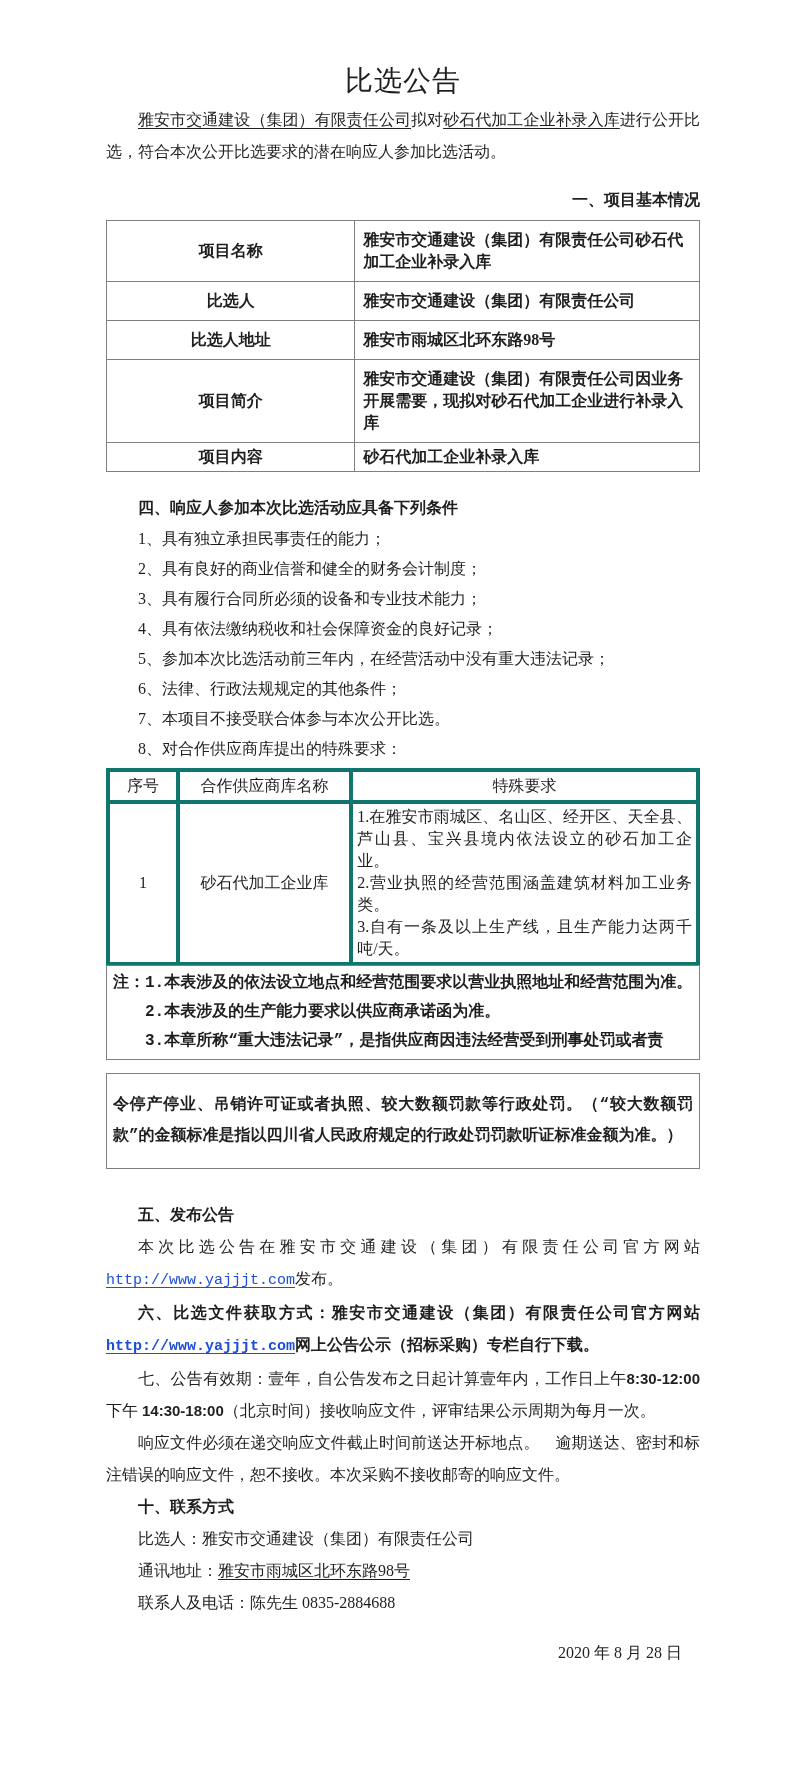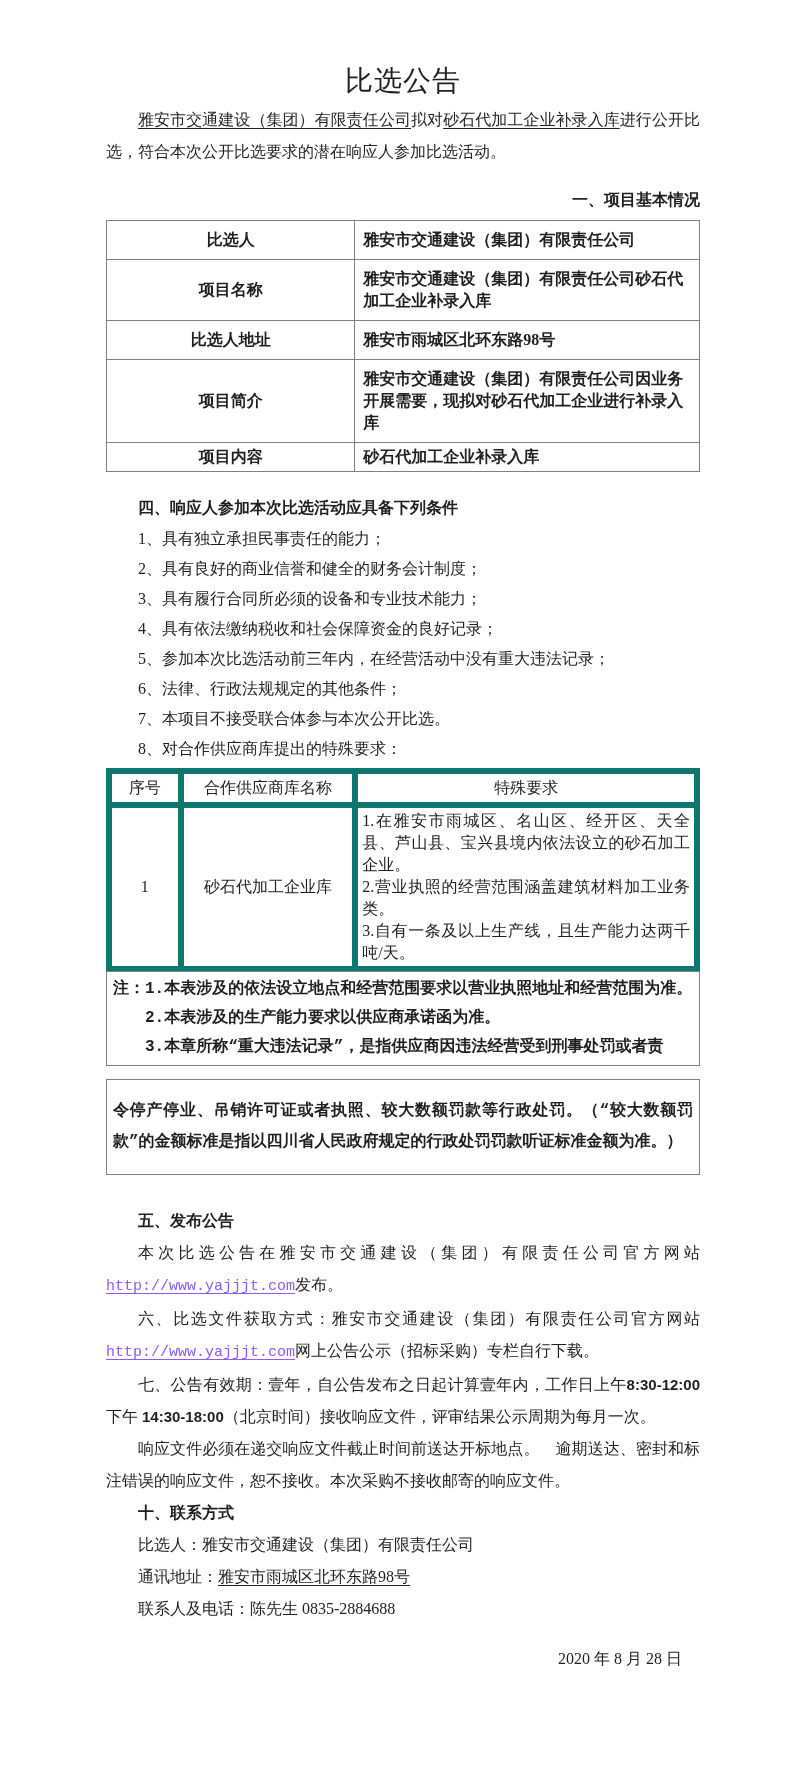--- a/index.html
+++ b/index.html
@@ -14,63 +14,63 @@
   .title{
     text-align:center;font-size:28px;font-weight:400;
     margin:0;padding-top:62px;line-height:38px;letter-spacing:1px;
   }
   p{margin:0;}
   .body{font-size:16px;line-height:32px;text-align:justify;}
   .indent{text-indent:2em;}
   .blockindent{padding-left:2em;}
   .heading{font-size:16px;line-height:32px;font-weight:bold;text-indent:2em;}
   .item{font-size:16px;line-height:30px;text-indent:2em;}
-  .bold{font-weight:normal;}
+  .bold{font-weight:bold;}
   .ul{text-decoration:underline;text-underline-offset:3px;}
   .mt-intro{margin-top:4px;}
   .mt-h1{margin-top:16px;text-align:right;}
   .mt-h4{margin-top:20px;}
   .mt-h5{margin-top:30px;}
   .mt-date{margin-top:18px;}
 
   table.t1{
     border-collapse:collapse;width:100%;margin-top:4px;
     font-size:16px;font-weight:bold;table-layout:fixed;
   }
   table.t1 td{border:1px solid #808080;line-height:22px;padding:3px 8px;}
   table.t1 td.lab{width:39%;text-align:center;vertical-align:middle;}
   table.t1 td.val{text-align:left;vertical-align:middle;}
   table.t1 tr.tall td{padding-top:8px;padding-bottom:8px;}
 
   table.t2{
     border-collapse:collapse;width:100%;margin-top:4px;
     font-size:16px;table-layout:fixed;
   }
-  table.t2 td,table.t2 th{border:6px solid #0f766e;font-weight:normal;}
+  table.t2 td,table.t2 th{border:4px solid #0f766e;font-weight:normal;}
   table.t2 th{line-height:22px;padding:3px 2px;text-align:center;}
   table.t2 .c-no{width:10.5%;}
   table.t2 .c-name{width:28%;}
   table.t2 td.cell-center{text-align:center;vertical-align:middle;line-height:22px;}
   table.t2 td.cell-req{padding:2px 4px;vertical-align:top;}
   table.t2 .req-line{line-height:22px;text-align:justify;}
 
   .notebox{
     border:1px solid #808080;box-sizing:border-box;width:100%;
     font-size:16px;font-weight:bold;padding:3px 6px;font-family:Liberation Mono, monospace;
   }
   .box1{margin-top:-1px;}
   .box2{margin-top:13px;padding:16px 6px;}
   .nb-line{line-height:29px;text-align:justify;}
   .nb-indent{text-indent:2em;}
   .nb-line2{line-height:31px;text-align:justify;}
 
   .url{
     font-family:"Liberation Mono","DejaVu Sans Mono",monospace;
     font-size:15px;text-decoration:underline;text-underline-offset:3px;
-    color:#8b5cf6;
+    color:#1d4ed8;
   }
   .time{
     font-family:"Liberation Sans","DejaVu Sans",sans-serif;
     font-weight:bold;font-size:15px;
   }
   .contact{font-size:16px;line-height:32px;padding-left:2em;}
   .date{font-size:16px;line-height:32px;text-align:right;padding-right:18px;}
 </style>
 </head>
 <body>
@@ -80,26 +80,26 @@
 
     <h1 class="title">比选公告</h1>
 
     <p class="body indent mt-intro"><span class="ul">雅安市交通建设（集团）有限责任公司</span><span>拟对</span><span class="ul">砂石代加工企业补录入库</span><span>进行公开比选，符合本次公开比选要求的潜在响应人参加比选活动。</span></p>
 
     <p class="heading mt-h1">一、项目基本情况</p>
 
     <table class="t1">
       <tbody>
         <tr class="tall">
+          <td class="lab">项目名称</td>
+          <td class="val">雅安市交通建设（集团）有限责任公司砂石代加工企业补录入库</td>
+        </tr>
+        <tr class="tall">
           <td class="lab">比选人</td>
           <td class="val">雅安市交通建设（集团）有限责任公司</td>
-        </tr>
-        <tr class="tall">
-          <td class="lab">项目名称</td>
-          <td class="val">雅安市交通建设（集团）有限责任公司砂石代加工企业补录入库</td>
         </tr>
         <tr class="tall">
           <td class="lab">比选人地址</td>
           <td class="val">雅安市雨城区北环东路98号</td>
         </tr>
         <tr class="tall">
           <td class="lab">项目简介</td>
           <td class="val">雅安市交通建设（集团）有限责任公司因业务开展需要，现拟对砂石代加工企业进行补录入库</td>
         </tr>
         <tr>

